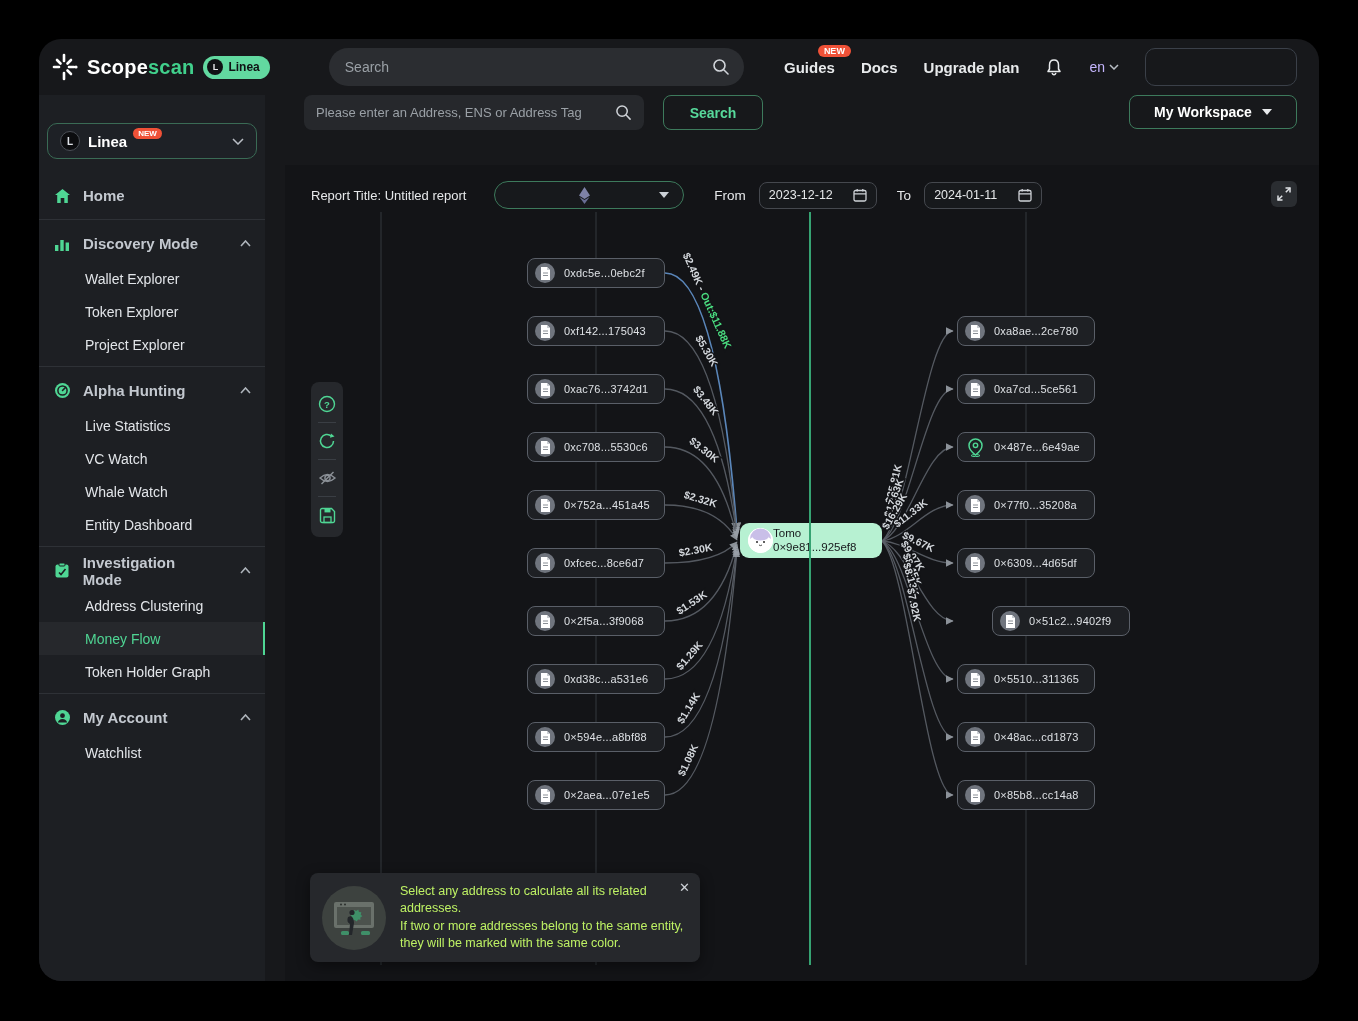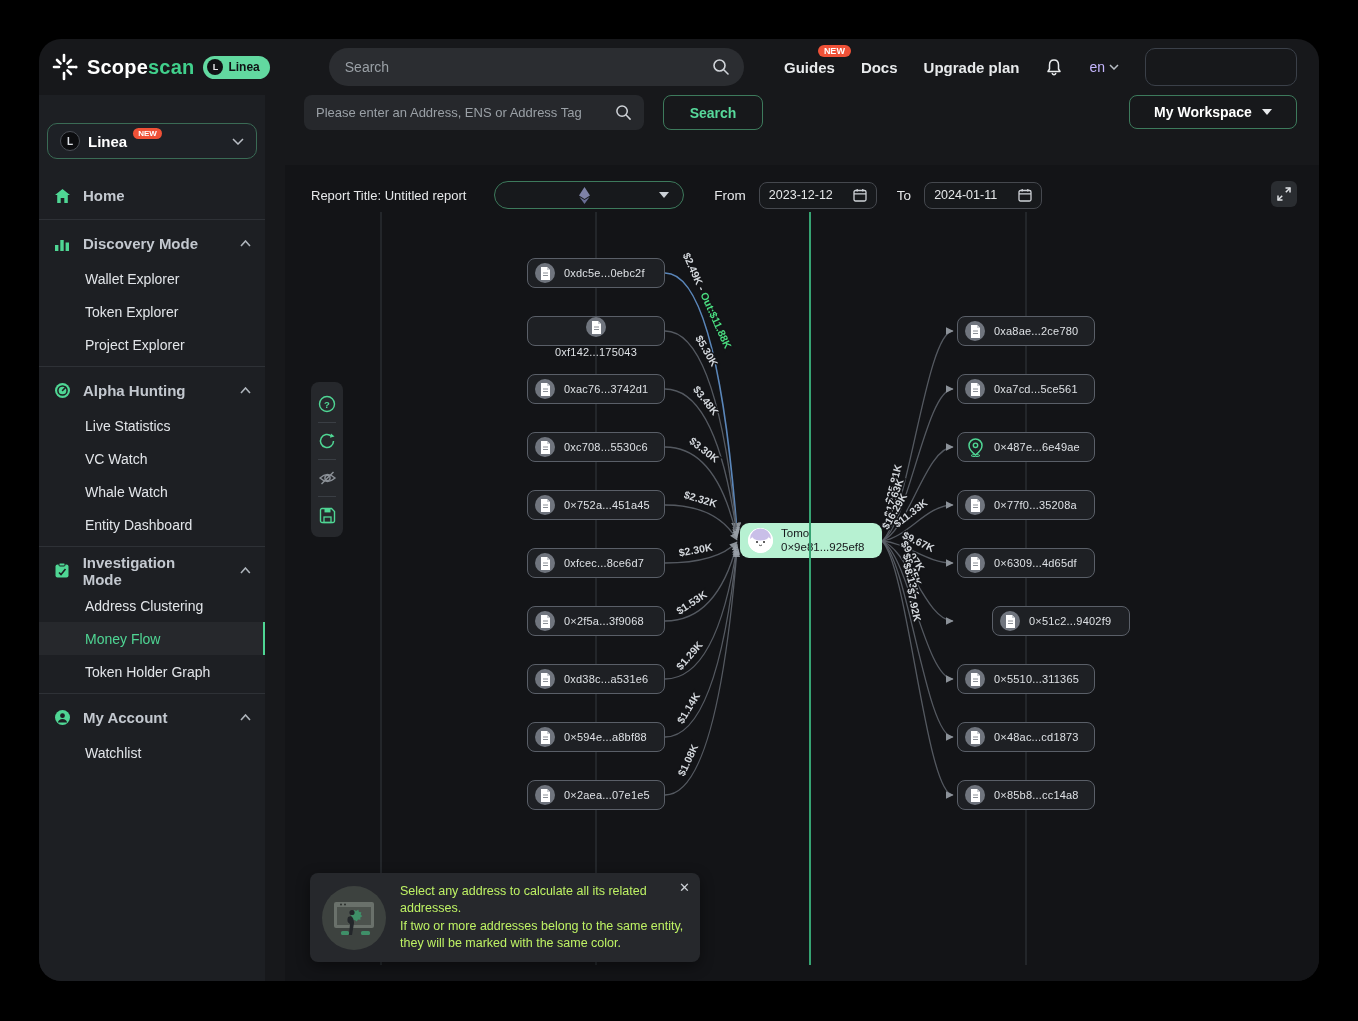--- a/index.html
+++ b/index.html
@@ -86,21 +86,21 @@
   .guide-green { position:absolute; left:524px; top:47px; width:2px; height:753px; background:#36a372; z-index:3; }
 
   .gnode { position:absolute; width:138px; height:30px; background:#1e2024; border:1px solid #5a5f68;
     border-radius:8px; display:flex; align-items:center; gap:9px; padding:0 7px; z-index:2; cursor:pointer; }
   .gnode-ic { width:20px; height:20px; border-radius:50%; background:#70757e; display:flex;
     align-items:center; justify-content:center; flex-shrink:0; }
   .gnode-ic.pin { background:transparent; }
   .gnode-label { font-size:11px; color:#dde0e4; white-space:nowrap; letter-spacing:.2px; }
 
   .center-node { position:absolute; left:455px; top:358px; width:142px; height:35px; background:#b7f1d2;
-    border-radius:9px; display:flex; align-items:center; gap:8px; padding:0 8px; z-index:2; cursor:pointer; }
+    border-radius:9px; display:flex; align-items:center; gap:0; padding:0 8px; z-index:2; cursor:pointer; }
   .center-node .txt { font-size:11.5px; color:#16181b; line-height:1.2; }
   .avatar { width:25px; height:25px; border-radius:50%; background:#fff; flex-shrink:0; overflow:hidden;
     display:flex; align-items:center; justify-content:center; }
 
   .side-tools { position:absolute; left:26px; top:217px; width:32px; background:#26282c; border-radius:8px;
     z-index:4; display:flex; flex-direction:column; align-items:center; padding:7px 0; }
   .tool-btn { width:32px; height:30px; display:flex; align-items:center; justify-content:center; cursor:pointer; }
   .tool-sep { width:18px; height:1px; background:#3a3e44; margin:3px 0; }
 
   .notice-card { position:absolute; left:25px; top:708px; width:390px; height:89px; background:#26282c;
@@ -441,21 +441,21 @@
             <span class="gnode-ic">
               <svg width="11" height="13" viewBox="0 0 11 13">
                 <path d="M1 0 L7 0 L10 3 L10 13 L1 13 Z" fill="#fff"></path>
                 <path d="M7 0 L7 3 L10 3 Z" fill="#c9cdd2"></path>
                 <line x1="3" y1="6" x2="8" y2="6" stroke="#8a8f96" stroke-width="1"></line>
                 <line x1="3" y1="8.5" x2="8" y2="8.5" stroke="#8a8f96" stroke-width="1"></line>
               </svg>
             </span>
             <span class="gnode-label">0xdc5e...0ebc2f</span>
           </div>
-          <div class="gnode" style="left: 242px; top: 151px; flex-direction: column;">
+          <div class="gnode" style="left: 242px; top: 151px;">
             <span class="gnode-ic">
               <svg width="11" height="13" viewBox="0 0 11 13">
                 <path d="M1 0 L7 0 L10 3 L10 13 L1 13 Z" fill="#fff"></path>
                 <path d="M7 0 L7 3 L10 3 Z" fill="#c9cdd2"></path>
                 <line x1="3" y1="6" x2="8" y2="6" stroke="#8a8f96" stroke-width="1"></line>
                 <line x1="3" y1="8.5" x2="8" y2="8.5" stroke="#8a8f96" stroke-width="1"></line>
               </svg>
             </span>
             <span class="gnode-label">0xf142...175043</span>
           </div>

